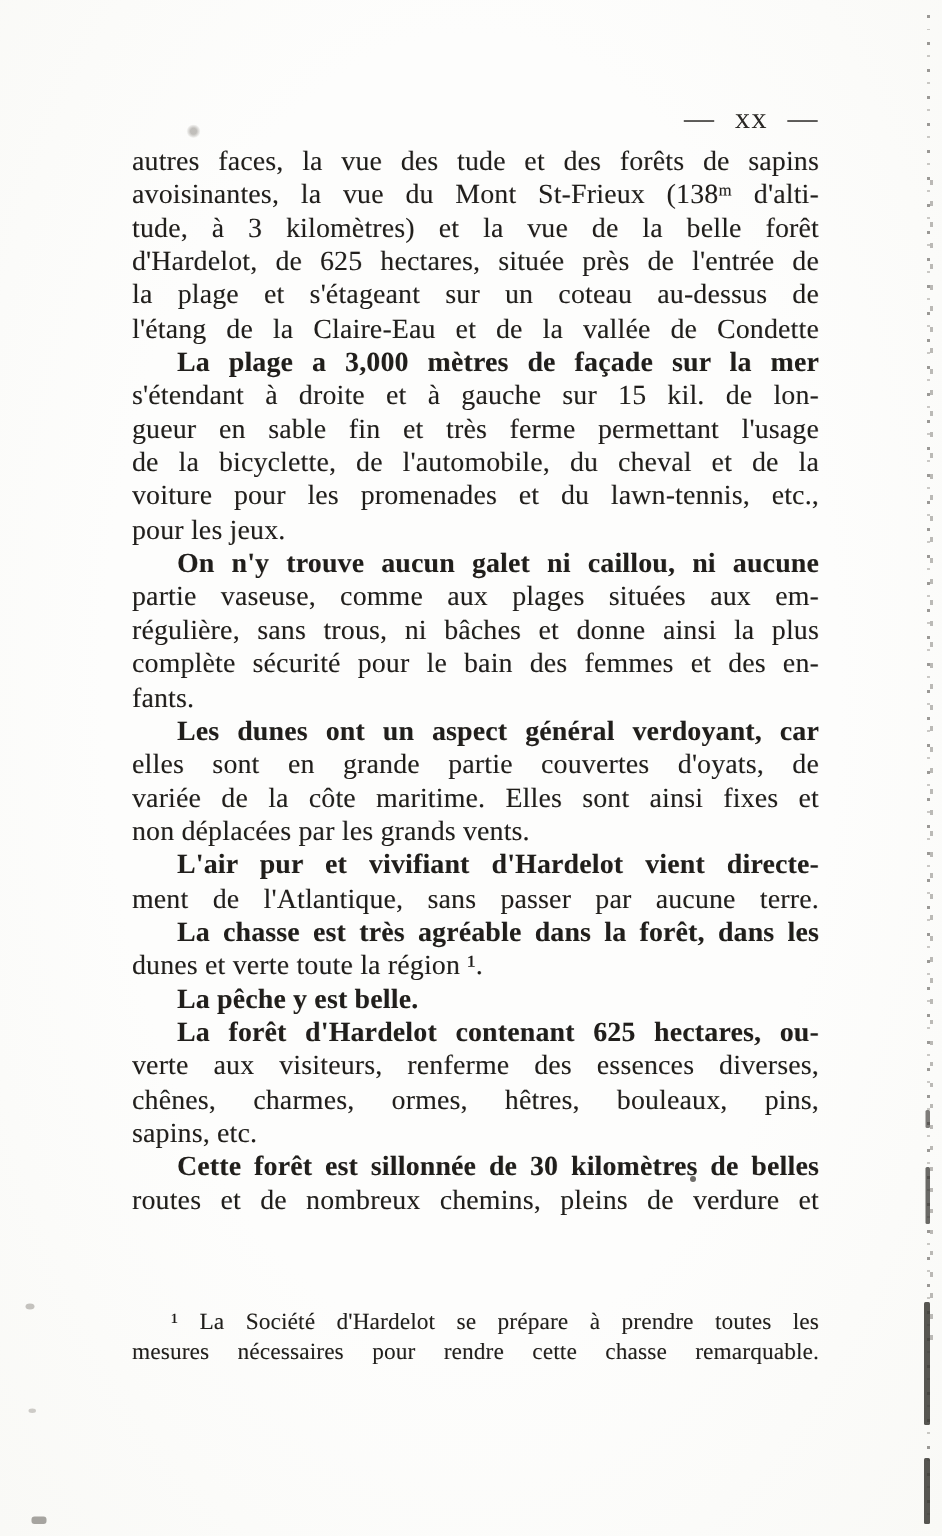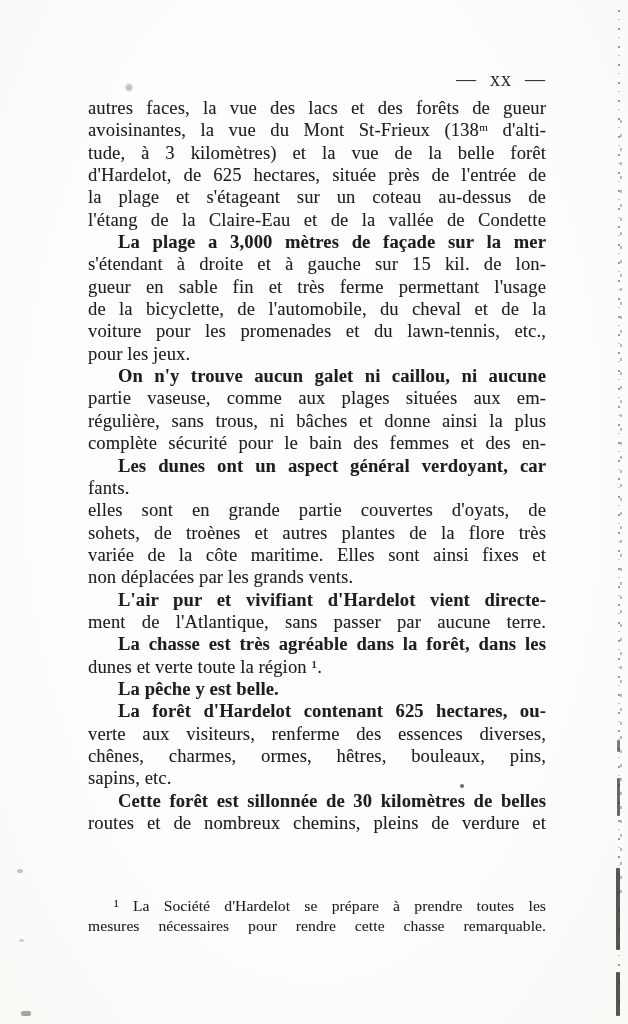--- a/index.html
+++ b/index.html
@@ -27,21 +27,20 @@
     text-align:justify;
     text-align-last:justify;
   }
   .body-text .line.indent{text-indent:30px;font-weight:bold;}
   .body-text .line.end{text-align-last:left;}
   .footnote{
     position:absolute;left:88px;top:872px;width:458px;
     font-size:15.5px;line-height:19.5px;
     letter-spacing:0.1px;
     text-shadow:0.3px 0.3px 0 rgba(32,30,27,0.25);
-    margin-top:24px;
   }
   .footnote .line{
     text-align:justify;
     text-align-last:justify;
   }
   .footnote .line:first-child{text-indent:26px;}
 
   
   .edge-marks{position:absolute;top:0;left:615px;width:10px;height:1024px;}
   .edge-strip{
@@ -74,40 +73,39 @@
   .sm4{left:19px;top:939px;width:5px;height:3px;background:#96938c;opacity:.45;}
   .sm5{left:21px;top:1011px;width:10px;height:5px;background:#6e6b66;opacity:.6;border-radius:2px;}
 </style>
 </head>
 <body>
 
 <div class="page">
   <div class="page-number">— xx —</div>
 
   <div class="body-text" id="body-text">
-      <div class="line">autres faces, la vue des lacs et des forêts de gueur</div>
+      <div class="line">autres faces, la vue des tude et des forêts de sapins</div>
       <div class="line">avoisinantes, la vue du Mont St-Frieux (138ᵐ d'alti-</div>
       <div class="line">tude, à 3 kilomètres) et la vue de la belle forêt</div>
       <div class="line">d'Hardelot, de 625 hectares, située près de l'entrée de</div>
       <div class="line">la plage et s'étageant sur un coteau au-dessus de</div>
       <div class="line">l'étang de la Claire-Eau et de la vallée de Condette</div>
       <div class="line indent">La plage a 3,000 mètres de façade sur la mer</div>
       <div class="line">s'étendant à droite et à gauche sur 15 kil. de lon-</div>
       <div class="line">gueur en sable fin et très ferme permettant l'usage</div>
       <div class="line">de la bicyclette, de l'automobile, du cheval et de la</div>
       <div class="line">voiture pour les promenades et du lawn-tennis, etc.,</div>
       <div class="line end">pour les jeux.</div>
       <div class="line indent">On n'y trouve aucun galet ni caillou, ni aucune</div>
       <div class="line">partie vaseuse, comme aux plages situées aux em-</div>
       <div class="line">régulière, sans trous, ni bâches et donne ainsi la plus</div>
       <div class="line">complète sécurité pour le bain des femmes et des en-</div>
+      <div class="line end">fants.</div>
       <div class="line indent">Les dunes ont un aspect général verdoyant, car</div>
-      <div class="line end">fants.</div>
       <div class="line">elles sont en grande partie couvertes d'oyats, de</div>
-      <div class="line">sohets, de troènes et autres plantes de la flore très</div>
       <div class="line">variée de la côte maritime. Elles sont ainsi fixes et</div>
       <div class="line end">non déplacées par les grands vents.</div>
       <div class="line indent">L'air pur et vivifiant d'Hardelot vient directe-</div>
       <div class="line">ment de l'Atlantique, sans passer par aucune terre.</div>
       <div class="line indent">La chasse est très agréable dans la forêt, dans les</div>
       <div class="line end">dunes et verte toute la région ¹.</div>
       <div class="line indent end">La pêche y est belle.</div>
       <div class="line indent">La forêt d'Hardelot contenant 625 hectares, ou-</div>
       <div class="line">verte aux visiteurs, renferme des essences diverses,</div>
       <div class="line">chênes, charmes, ormes, hêtres, bouleaux, pins,</div>

